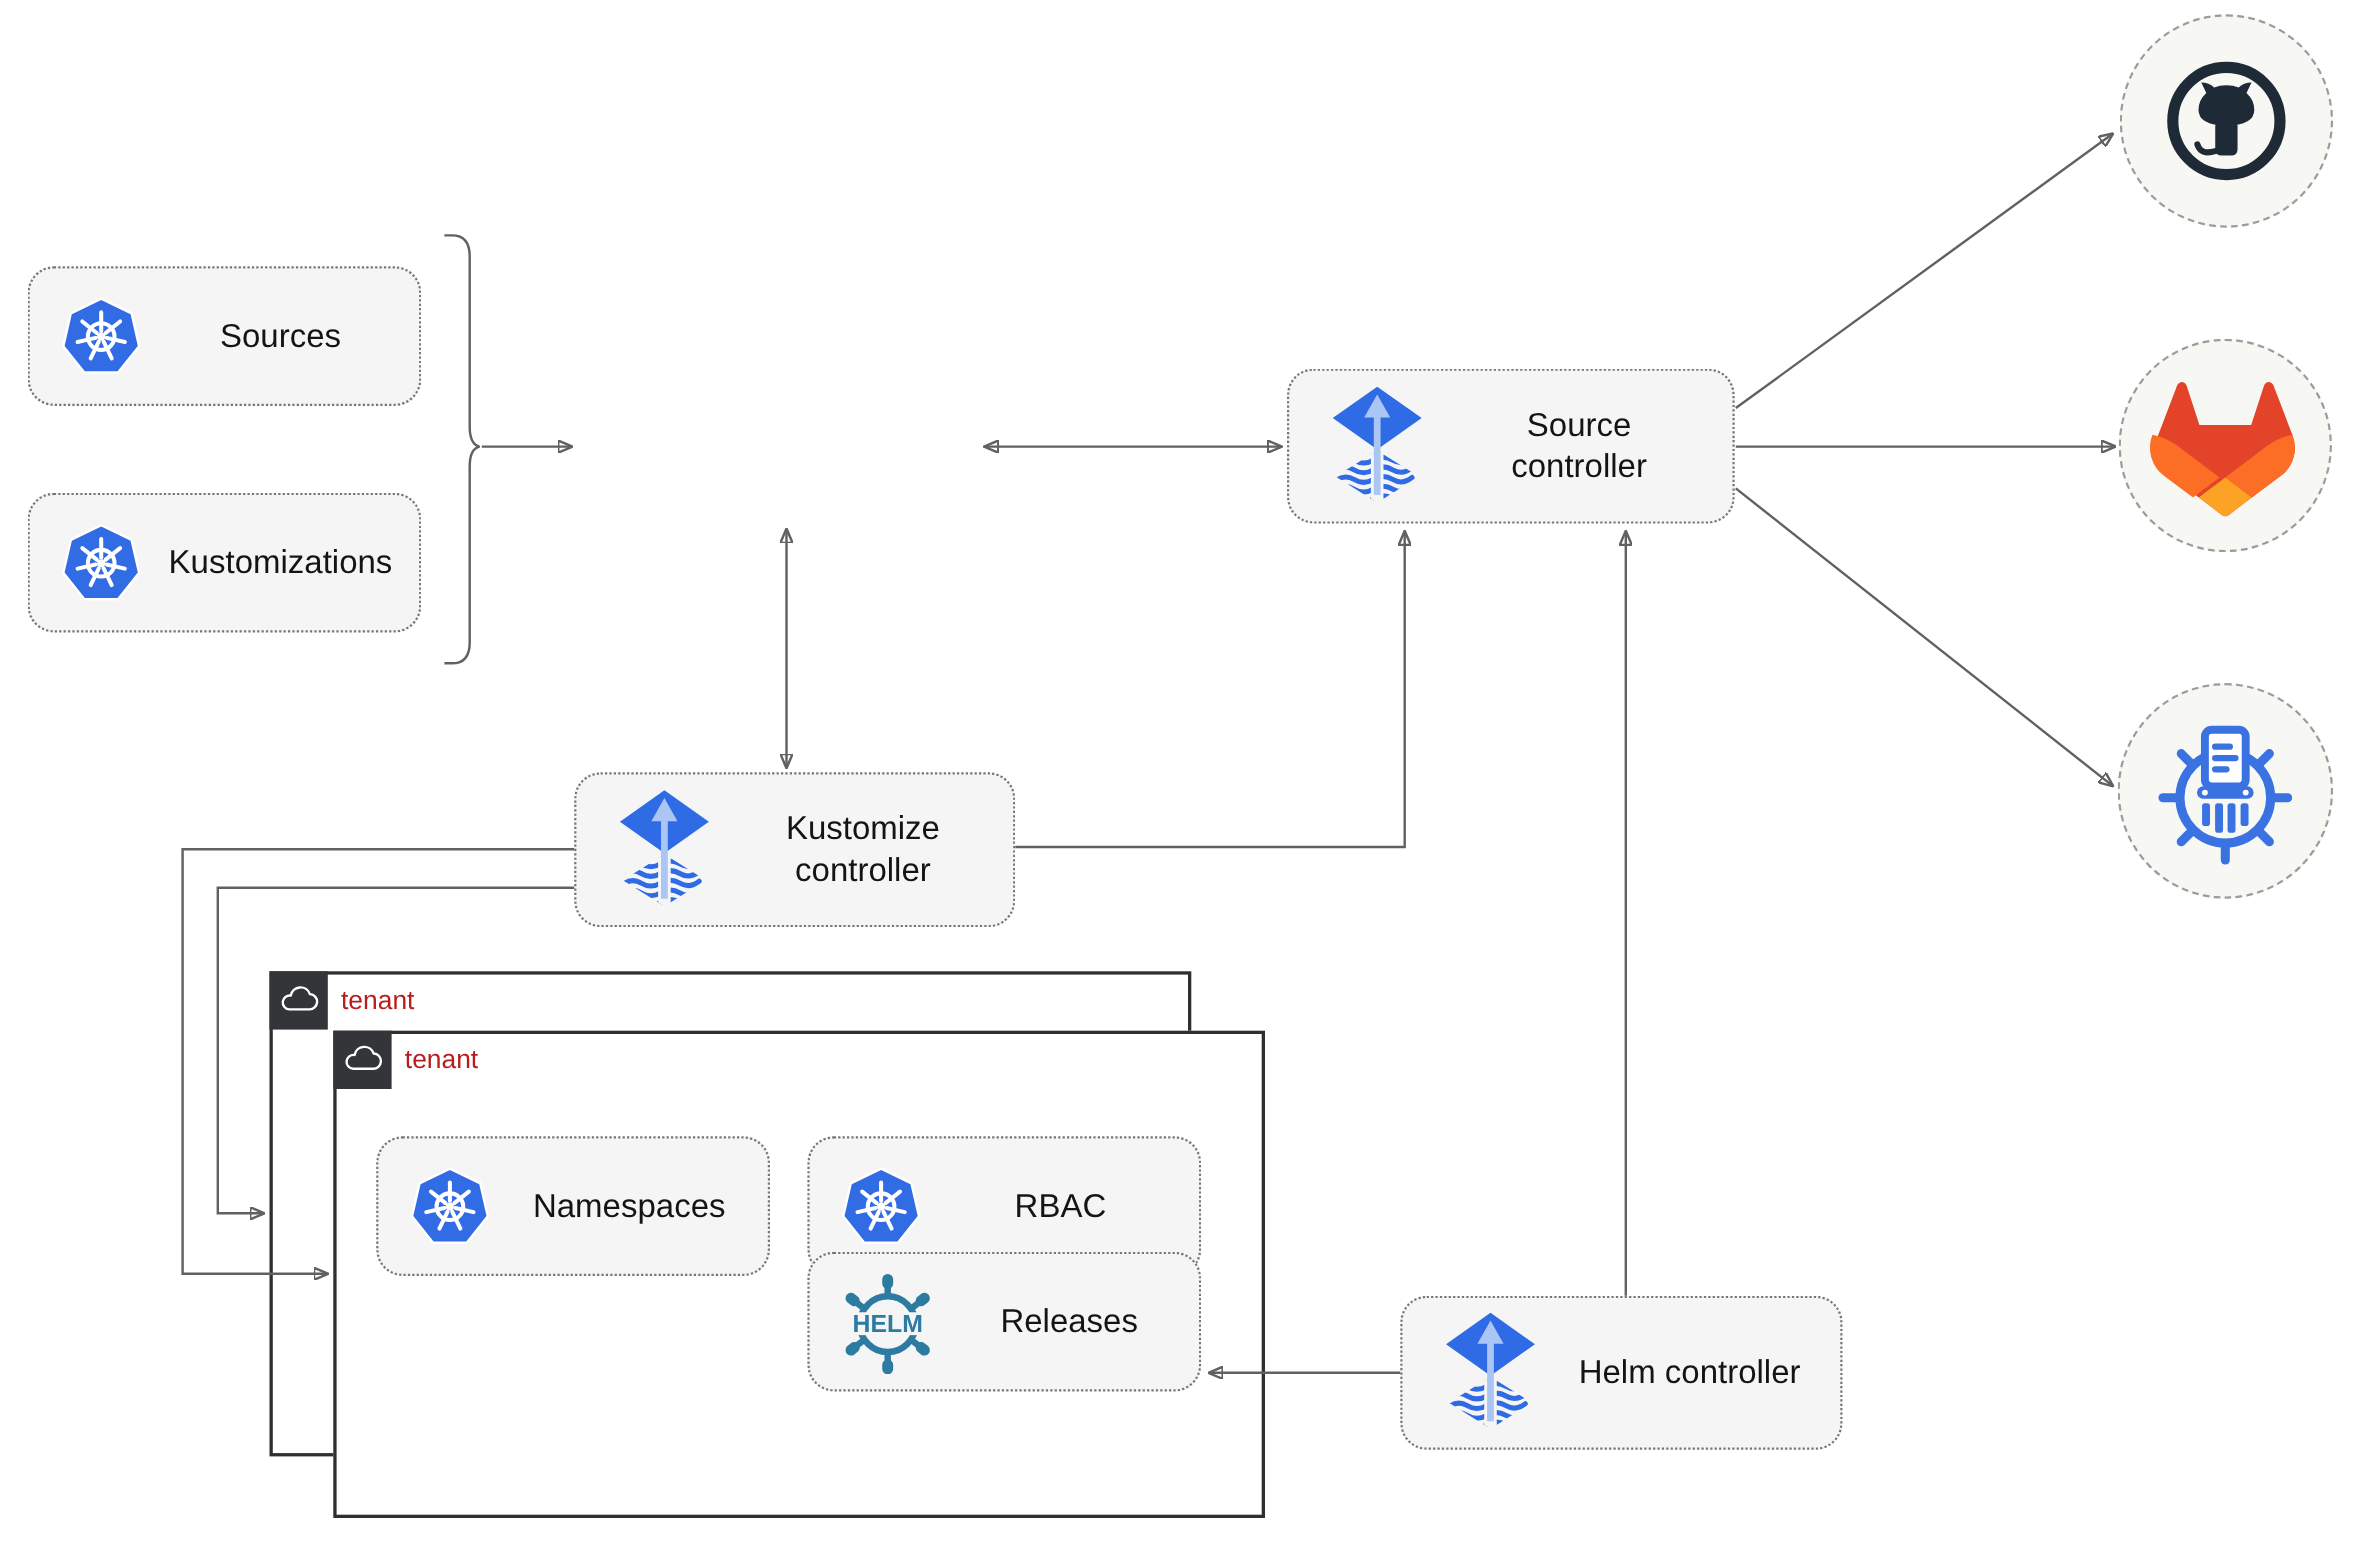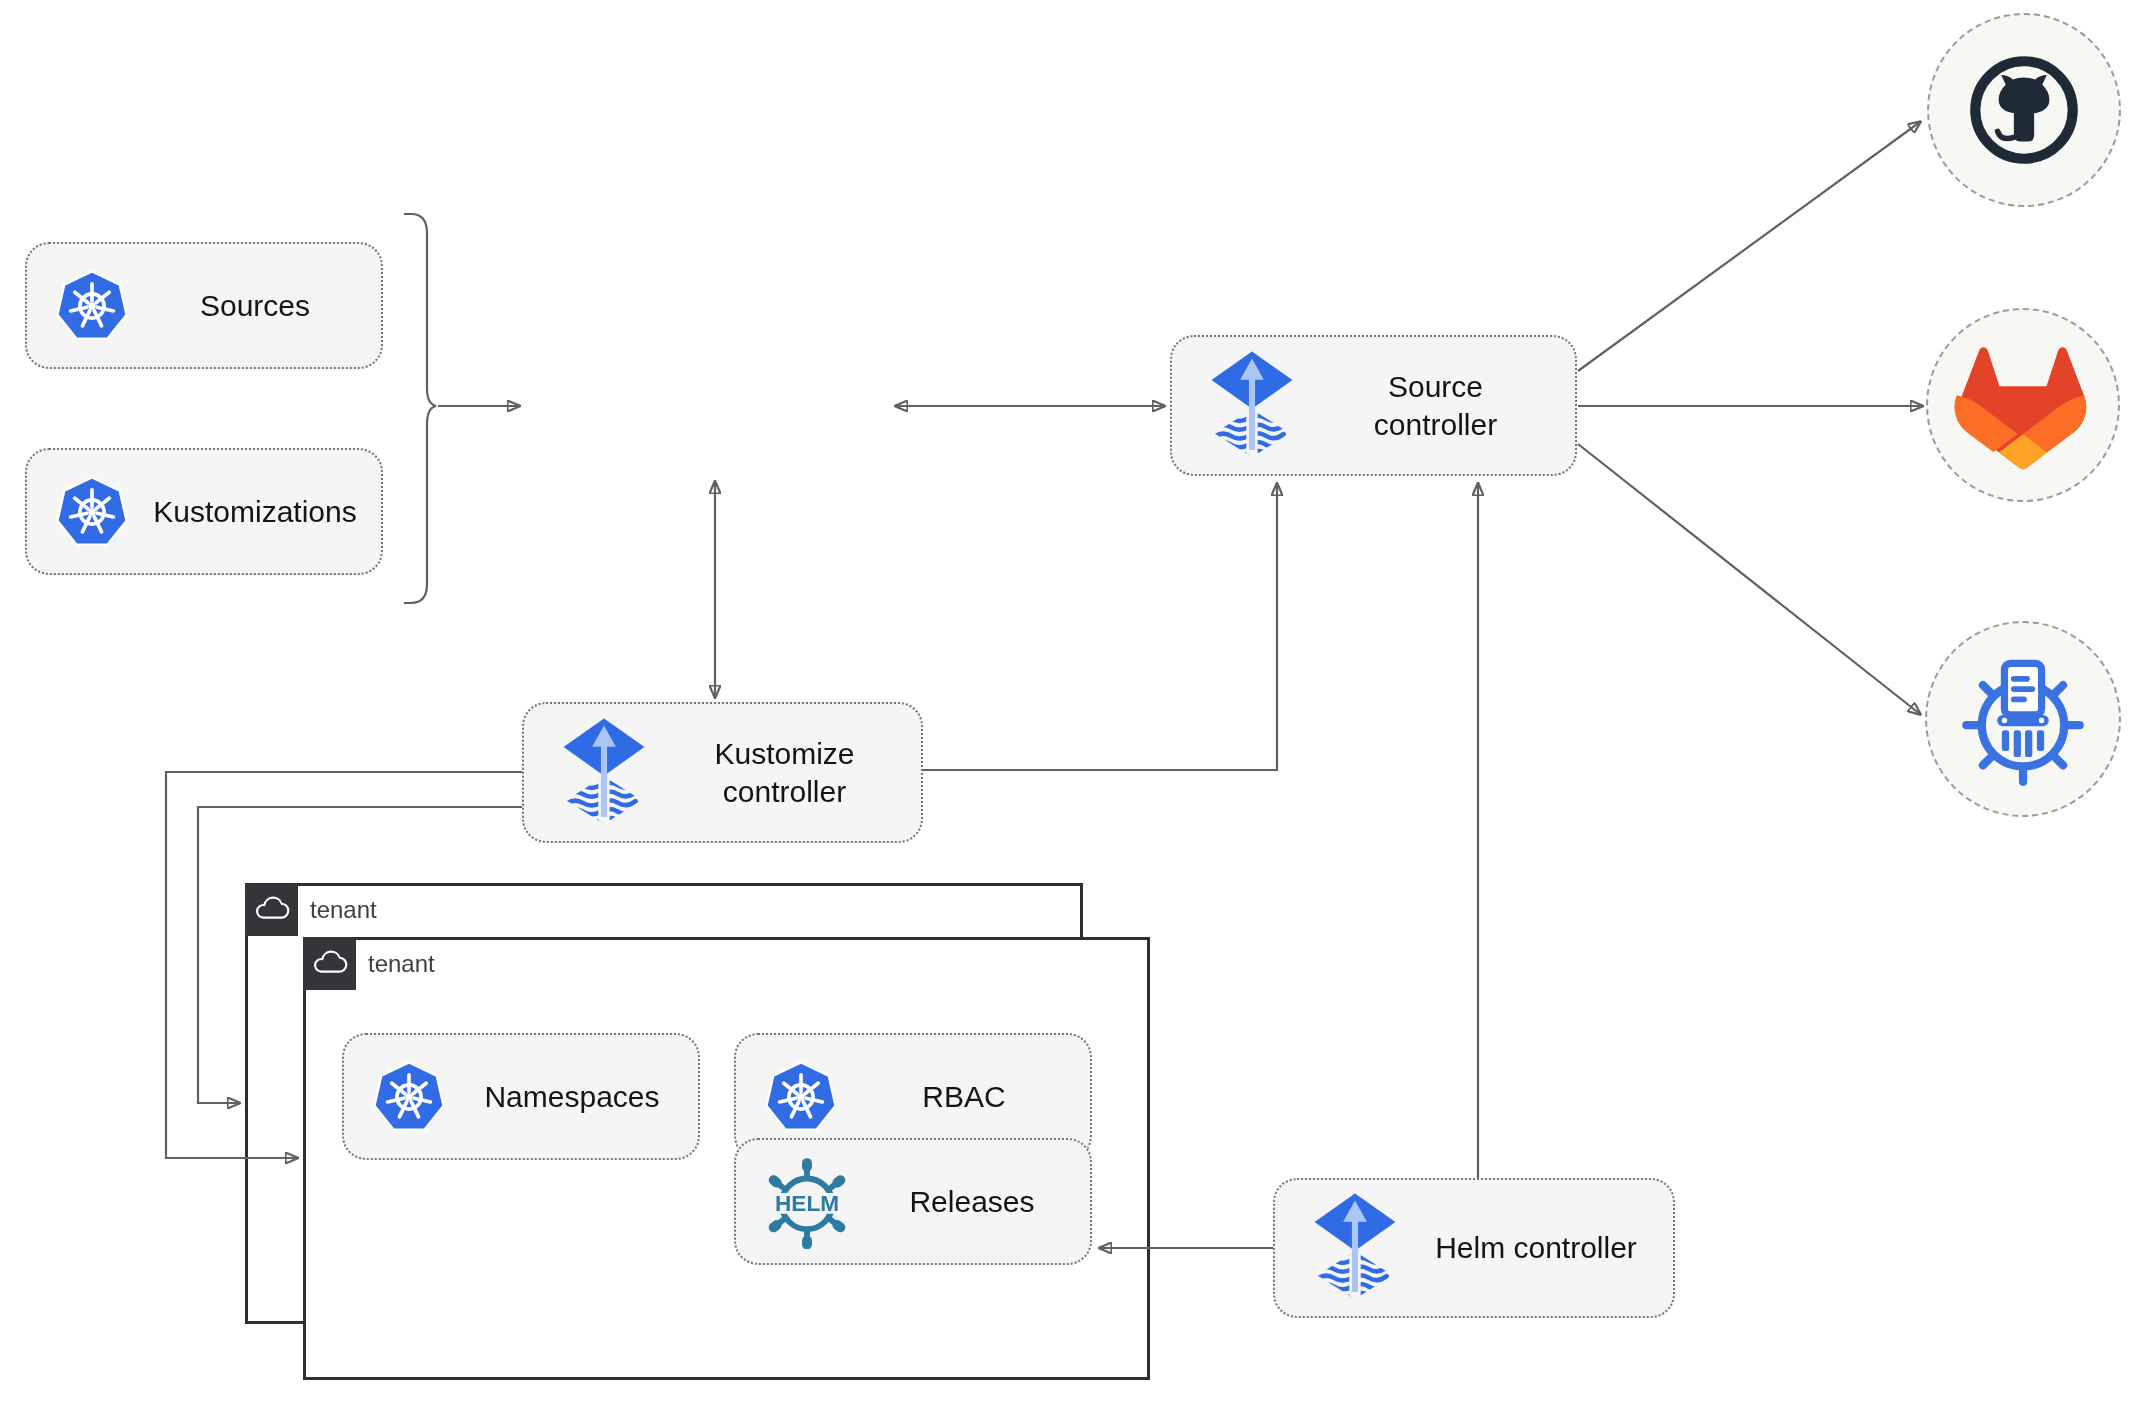--- a/index.html
+++ b/index.html
@@ -14,21 +14,21 @@
   .node .lblwrap{flex:1;display:flex;justify-content:center;align-items:flex-start;padding:0 10px;}
   .node .lbl{font-size:30px;line-height:1.25;text-align:center;color:#141414;}
   .node.nw .lbl{white-space:nowrap;}
   .node.two .lbl{max-width:215px;}
 
   
   .tenant{position:absolute;box-sizing:border-box;background:#ffffff;border:3px solid #2f2f2f;}
   .tenant .hdr{position:absolute;top:-3px;left:-3px;width:53px;height:53px;background:#333538;
                display:flex;align-items:center;justify-content:center;}
   .tenant .tlabel{position:absolute;top:-3px;left:62px;height:53px;display:flex;align-items:center;
-                  font-size:24px;color:#404040;}
+                  font-size:24px;color:#b91c1c;}
 
   
   .endpoint{position:absolute;box-sizing:border-box;border:2.5px dashed #9b9b9b;border-radius:50%;
             background:#f7f8f4;display:flex;align-items:center;justify-content:center;}
 
   #wires{position:absolute;left:0;top:0;pointer-events:none;}
   #wires path, #wires line{stroke:#616161;stroke-width:2.2;fill:none;}
   .hidden-defs{position:absolute;width:0;height:0;overflow:hidden;}
 </style>
 </head>

